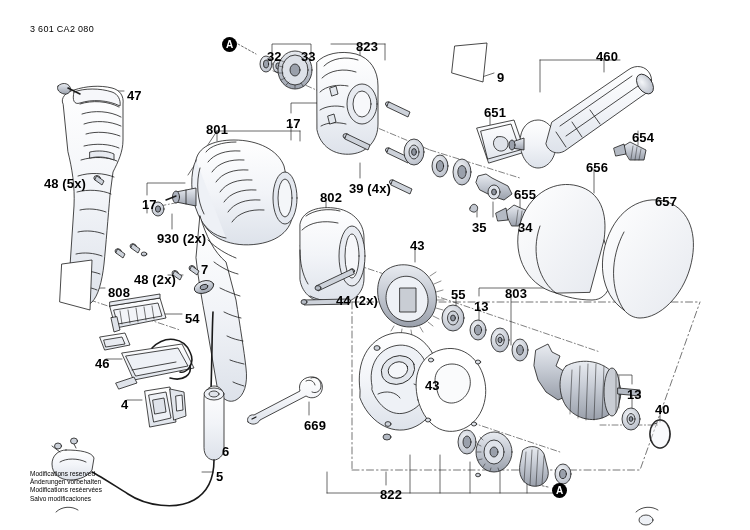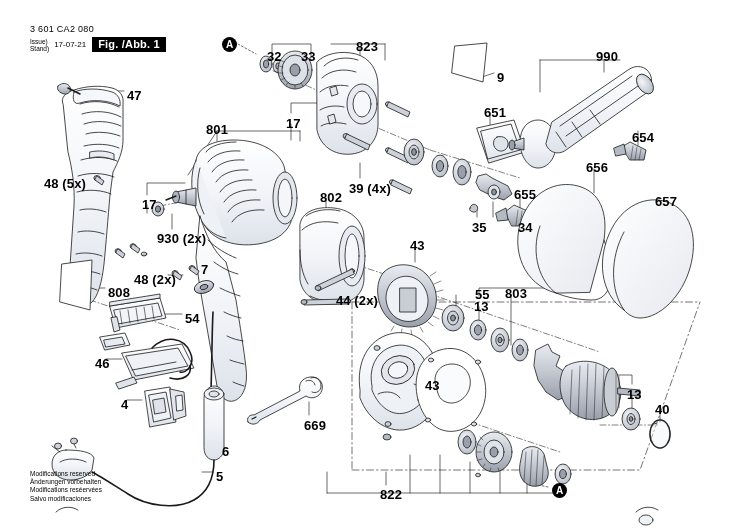--- a/index.html
+++ b/index.html
@@ -575,58 +575,52 @@
       <g>
         <path d="M56 512 C62 506 72 506 78 510"></path>
         <path d="M636 512 C642 506 652 506 658 510"></path>
         <ellipse cx="646" cy="520" rx="7" ry="5" fill="#eef1f6"></ellipse>
       </g>
 
     </g>
   </svg>
 
   <div class="hdr-code">3 601 CA2 080</div>
-  <div class="hdr-row">
-    <span class="hdr-issue">Issue)
-Stand)</span>
-    <span class="hdr-date">17-07-21</span>
-    <span class="hdr-fig">Fig. /Abb. 1</span>
-  </div>
 
   <div class="footer">
     <div>Modifications reserved</div>
     <div>Änderungen vorbehalten</div>
     <div>Modifications reséervées</div>
     <div>Salvo modificaciones</div>
   </div>
 
   <div id="labels">
       <div class="lab" style="left: 127px; top: 88px;">47</div>
       <div class="lab" style="left: 44px; top: 176px;">48 (5x)</div>
       <div class="lab" style="left: 142px; top: 197px;">17</div>
       <div class="lab" style="left: 157px; top: 231px;">930 (2x)</div>
       <div class="lab" style="left: 206px; top: 122px;">801</div>
       <div class="lab" style="left: 286px; top: 116px;">17</div>
       <div class="lab" style="left: 267px; top: 49px;">32</div>
       <div class="lab" style="left: 301px; top: 49px;">33</div>
       <div class="lab" style="left: 356px; top: 39px;">823</div>
       <div class="lab" style="left: 497px; top: 70px;">9</div>
-      <div class="lab" style="left: 596px; top: 49px;">990</div>
+      <div class="lab" style="left: 596px; top: 49px;">460</div>
       <div class="lab" style="left: 484px; top: 105px;">651</div>
       <div class="lab" style="left: 632px; top: 122px; margin-top: 8px;">654</div>
       <div class="lab" style="left: 586px; top: 160px;">656</div>
       <div class="lab" style="left: 655px; top: 194px;">657</div>
       <div class="lab" style="left: 514px; top: 187px; text-align: right;">655</div>
       <div class="lab" style="left: 472px; top: 220px;">35</div>
       <div class="lab" style="left: 488px; top: 220px; margin-left: 30px;">34</div>
       <div class="lab" style="left: 349px; top: 181px;">39 (4x)</div>
       <div class="lab" style="left: 320px; top: 190px;">802</div>
       <div class="lab" style="left: 410px; top: 238px;">43</div>
       <div class="lab" style="left: 336px; top: 293px;">44 (2x)</div>
-      <div class="lab" style="left: 475px; top: 287px;">55</div>
+      <div class="lab" style="left: 451px; top: 287px;">55</div>
       <div class="lab" style="left: 474px; top: 299px;">13</div>
       <div class="lab" style="left: 505px; top: 286px;">803</div>
       <div class="lab" style="left: 627px; top: 387px;">13</div>
       <div class="lab" style="left: 655px; top: 402px;">40</div>
       <div class="lab" style="left: 425px; top: 378px;">43</div>
       <div class="lab" style="left: 380px; top: 487px;">822</div>
       <div class="lab" style="left: 108px; top: 285px;">808</div>
       <div class="lab" style="left: 134px; top: 272px;">48 (2x)</div>
       <div class="lab" style="left: 201px; top: 262px;">7</div>
       <div class="lab" style="left: 185px; top: 311px;">54</div>

